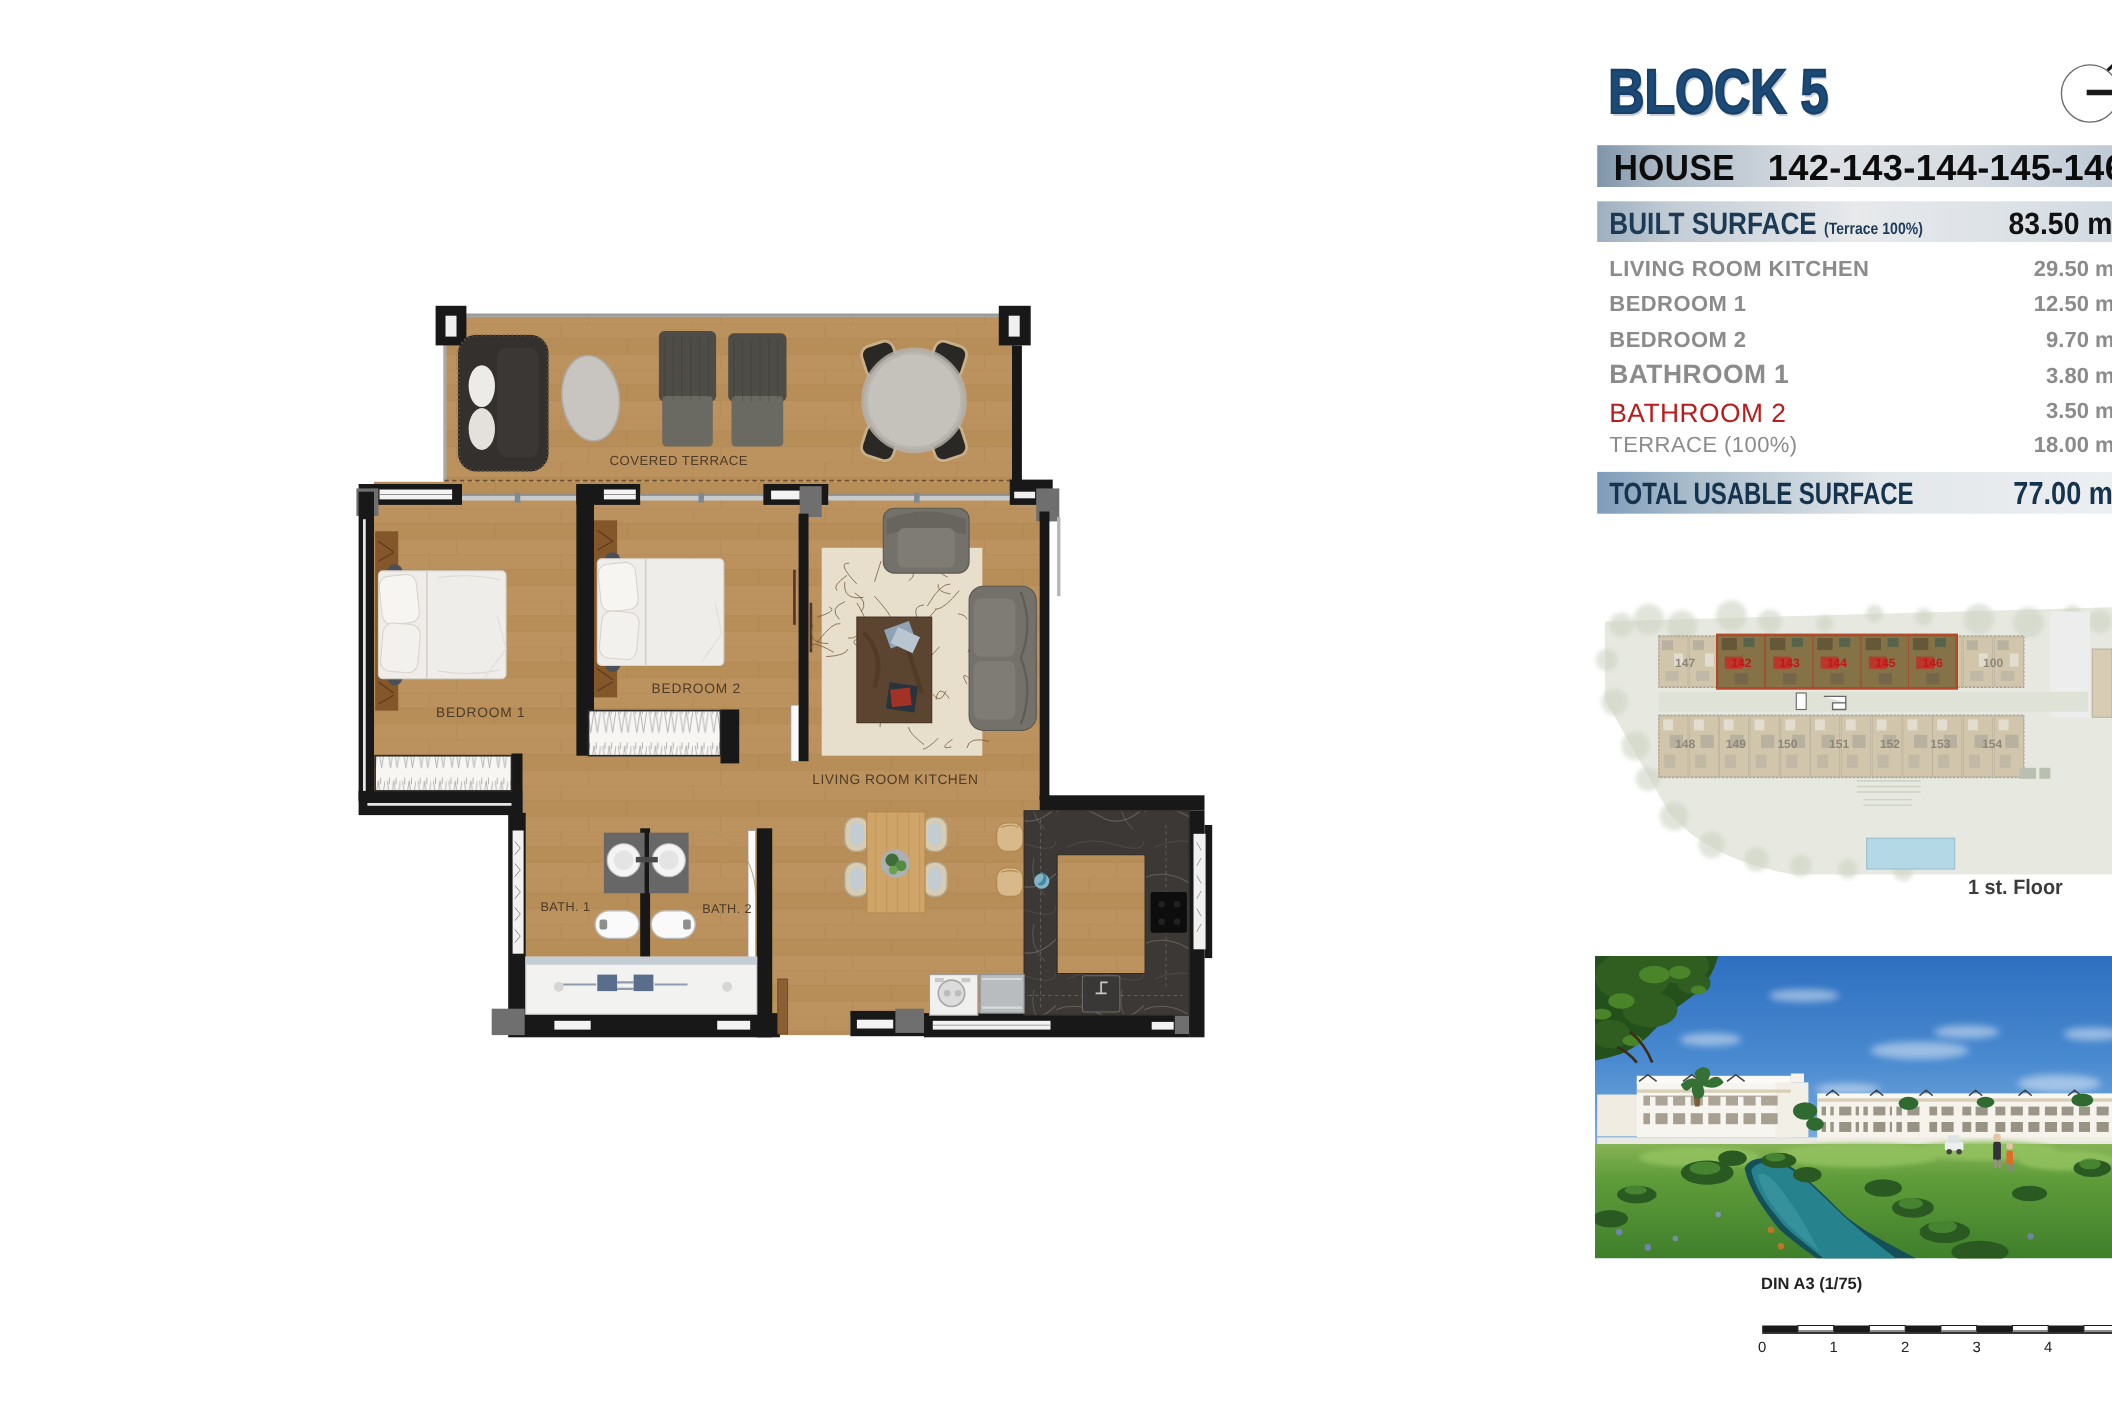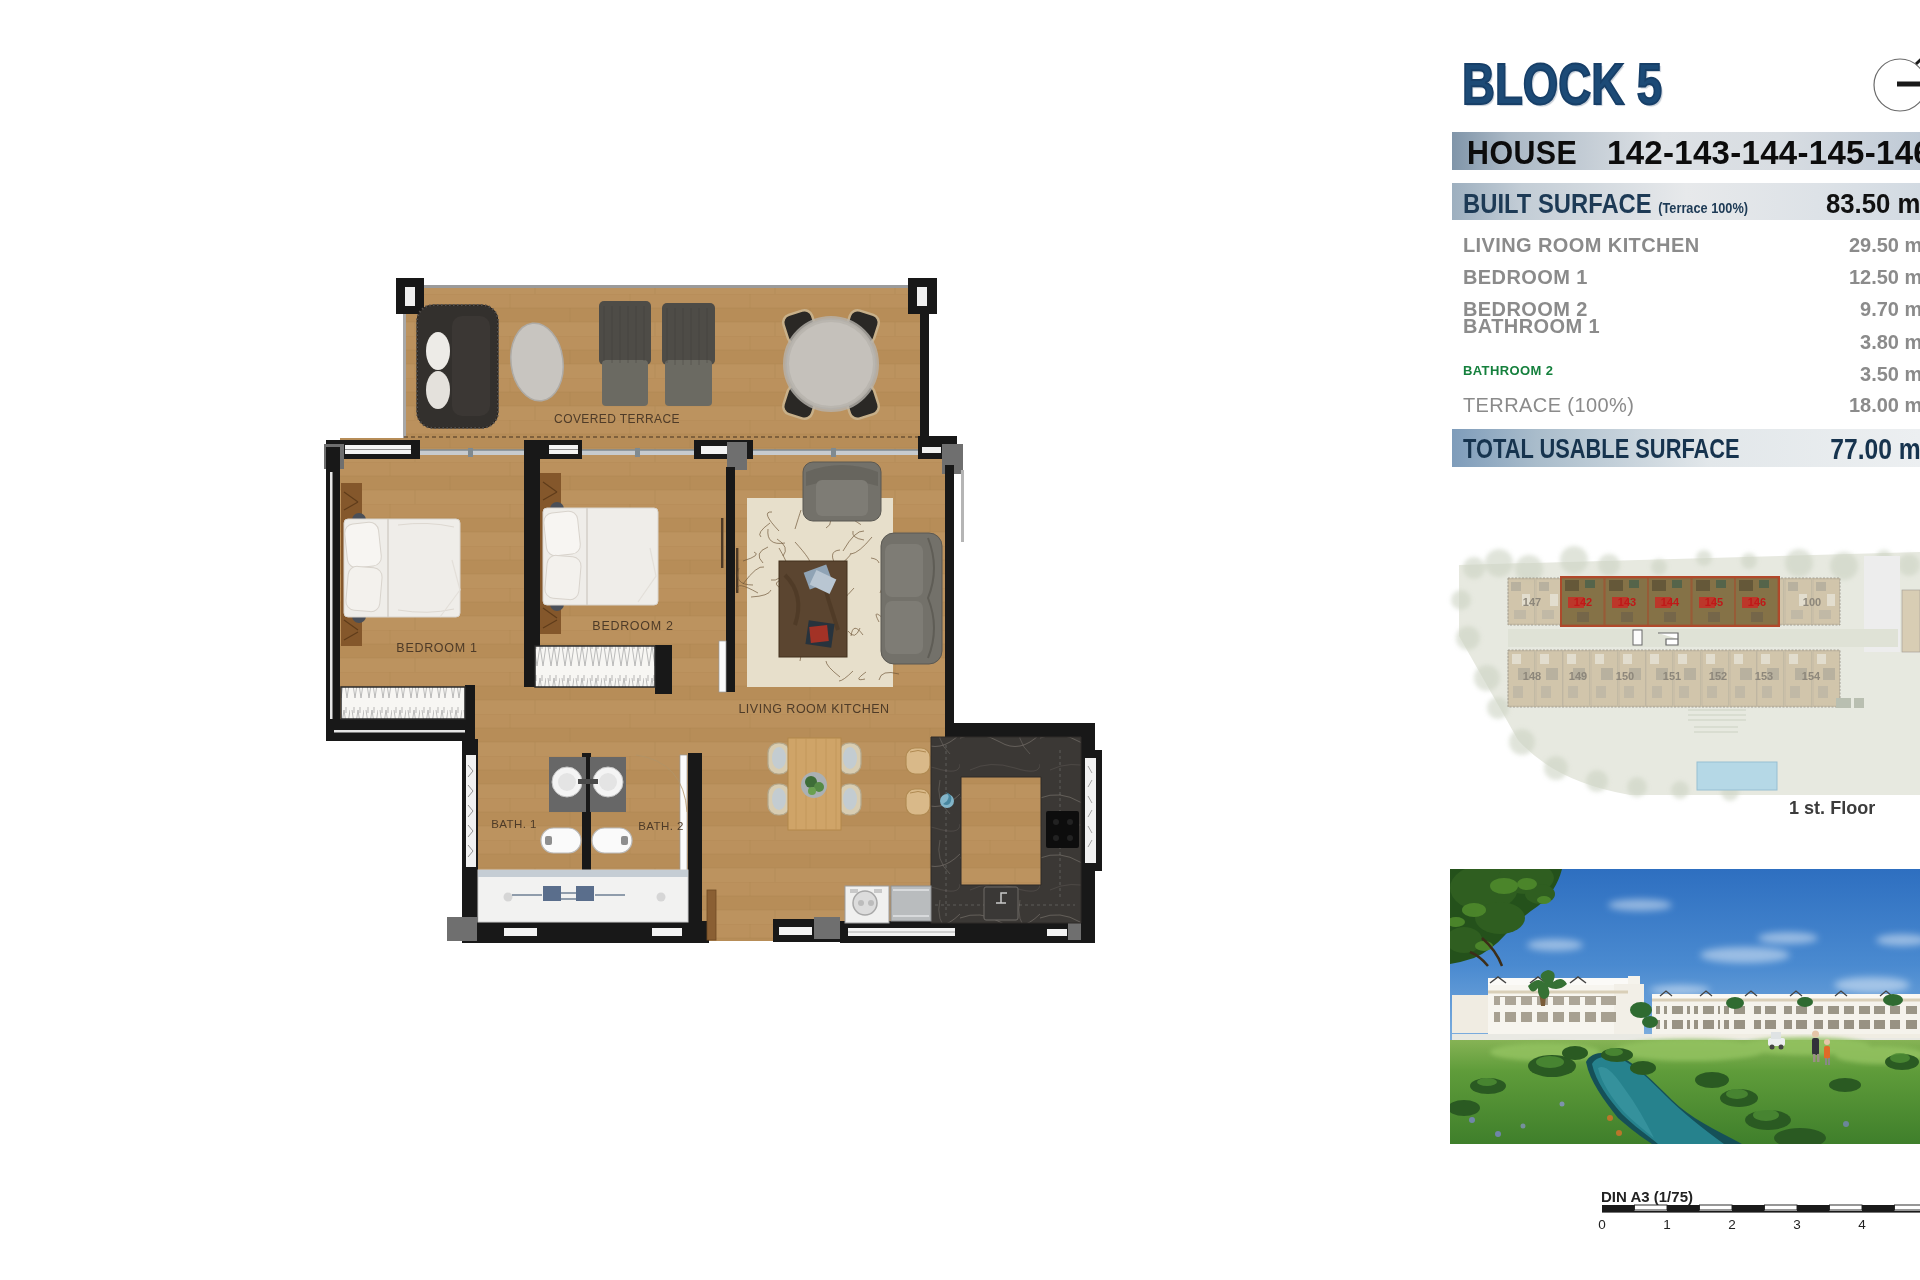--- a/index.html
+++ b/index.html
@@ -908,33 +908,33 @@
 
   <div style="position:absolute;left:11px;top:5px;font-size:20px;font-weight:bold;color:#8b8b8b;letter-spacing:0.4px;">LIVING ROOM KITCHEN</div>
   <div style="position:absolute;right:0;top:5px;font-size:20px;font-weight:bold;color:#8b8b8b;">29.50 m²</div>
 
   <div style="position:absolute;left:11px;top:37px;font-size:20px;font-weight:bold;color:#8b8b8b;letter-spacing:0.4px;">BEDROOM 1</div>
   <div style="position:absolute;right:0;top:37px;font-size:20px;font-weight:bold;color:#8b8b8b;">12.50 m²</div>
 
   <div style="position:absolute;left:11px;top:69px;font-size:20px;font-weight:bold;color:#8b8b8b;letter-spacing:0.4px;">BEDROOM 2</div>
   <div style="position:absolute;right:0;top:69px;font-size:20px;font-weight:bold;color:#8b8b8b;">9.70 m²</div>
 
-  <div style="position:absolute;left:11px;top:86px;font-size:20px;font-weight:bold;color:#8b8b8b;letter-spacing:0.4px;">BATHROOM 1</div>
+  <div style="position:absolute;left:11px;top:98px;font-size:24px;font-weight:bold;color:#8b8b8b;letter-spacing:0.4px;">BATHROOM 1</div>
   <div style="position:absolute;right:0;top:102px;font-size:20px;font-weight:bold;color:#8b8b8b;">3.80 m²</div>
 
-  <div style="position:absolute;left:11px;top:134px;font-size:13px;font-weight:bold;color:#15803d;letter-spacing:0.4px;">BATHROOM 2</div>
+  <div style="position:absolute;left:11px;top:134px;font-size:24px;font-weight:normal;color:#b91c1c;letter-spacing:0.4px;">BATHROOM 2</div>
   <div style="position:absolute;right:0;top:134px;font-size:20px;font-weight:bold;color:#8b8b8b;">3.50 m²</div>
 
   <div style="position:absolute;left:11px;top:165px;font-size:20px;font-weight:normal;color:#8b8b8b;letter-spacing:0.4px;">TERRACE (100%)</div>
   <div style="position:absolute;right:0;top:165px;font-size:20px;font-weight:bold;color:#8b8b8b;">18.00 m²</div>
 </div>
 
 <div class="abs" style="left:1452px;top:429px;width:468px;height:38px;background:linear-gradient(90deg,#7e9cba 0%,#a9bccb 18%,#e2e7ea 55%,#eceff1 100%);"></div>
 
 <div class="abs bartext" style="left:1463px;top:433px;font-size:28px;font-weight:bold;color:#16334e;transform:scaleX(0.78);transform-origin:0 0;">TOTAL USABLE SURFACE</div>
 
 <div class="abs bartext" style="left:1452px;top:433px;width:477px;text-align:right;font-size:29px;font-weight:bold;color:#16334e;transform:scaleX(0.85);transform-origin:100% 50%;">77.00 m²</div>
 
 <div class="abs bartext" style="left:1789px;top:797px;font-size:19px;font-weight:bold;color:#3c3c3c;transform:scaleX(0.95);transform-origin:0 0;">1 st. Floor</div>
 
-<div class="abs bartext" style="left:1601px;top:1188px;font-size:15px;font-weight:bold;color:#222222;">DIN A3 (1/75)</div>
+<div class="abs bartext" style="left:1601px;top:1159px;font-size:15px;font-weight:bold;color:#222222;">DIN A3 (1/75)</div>
 
 </div>
 
 </body></html>

